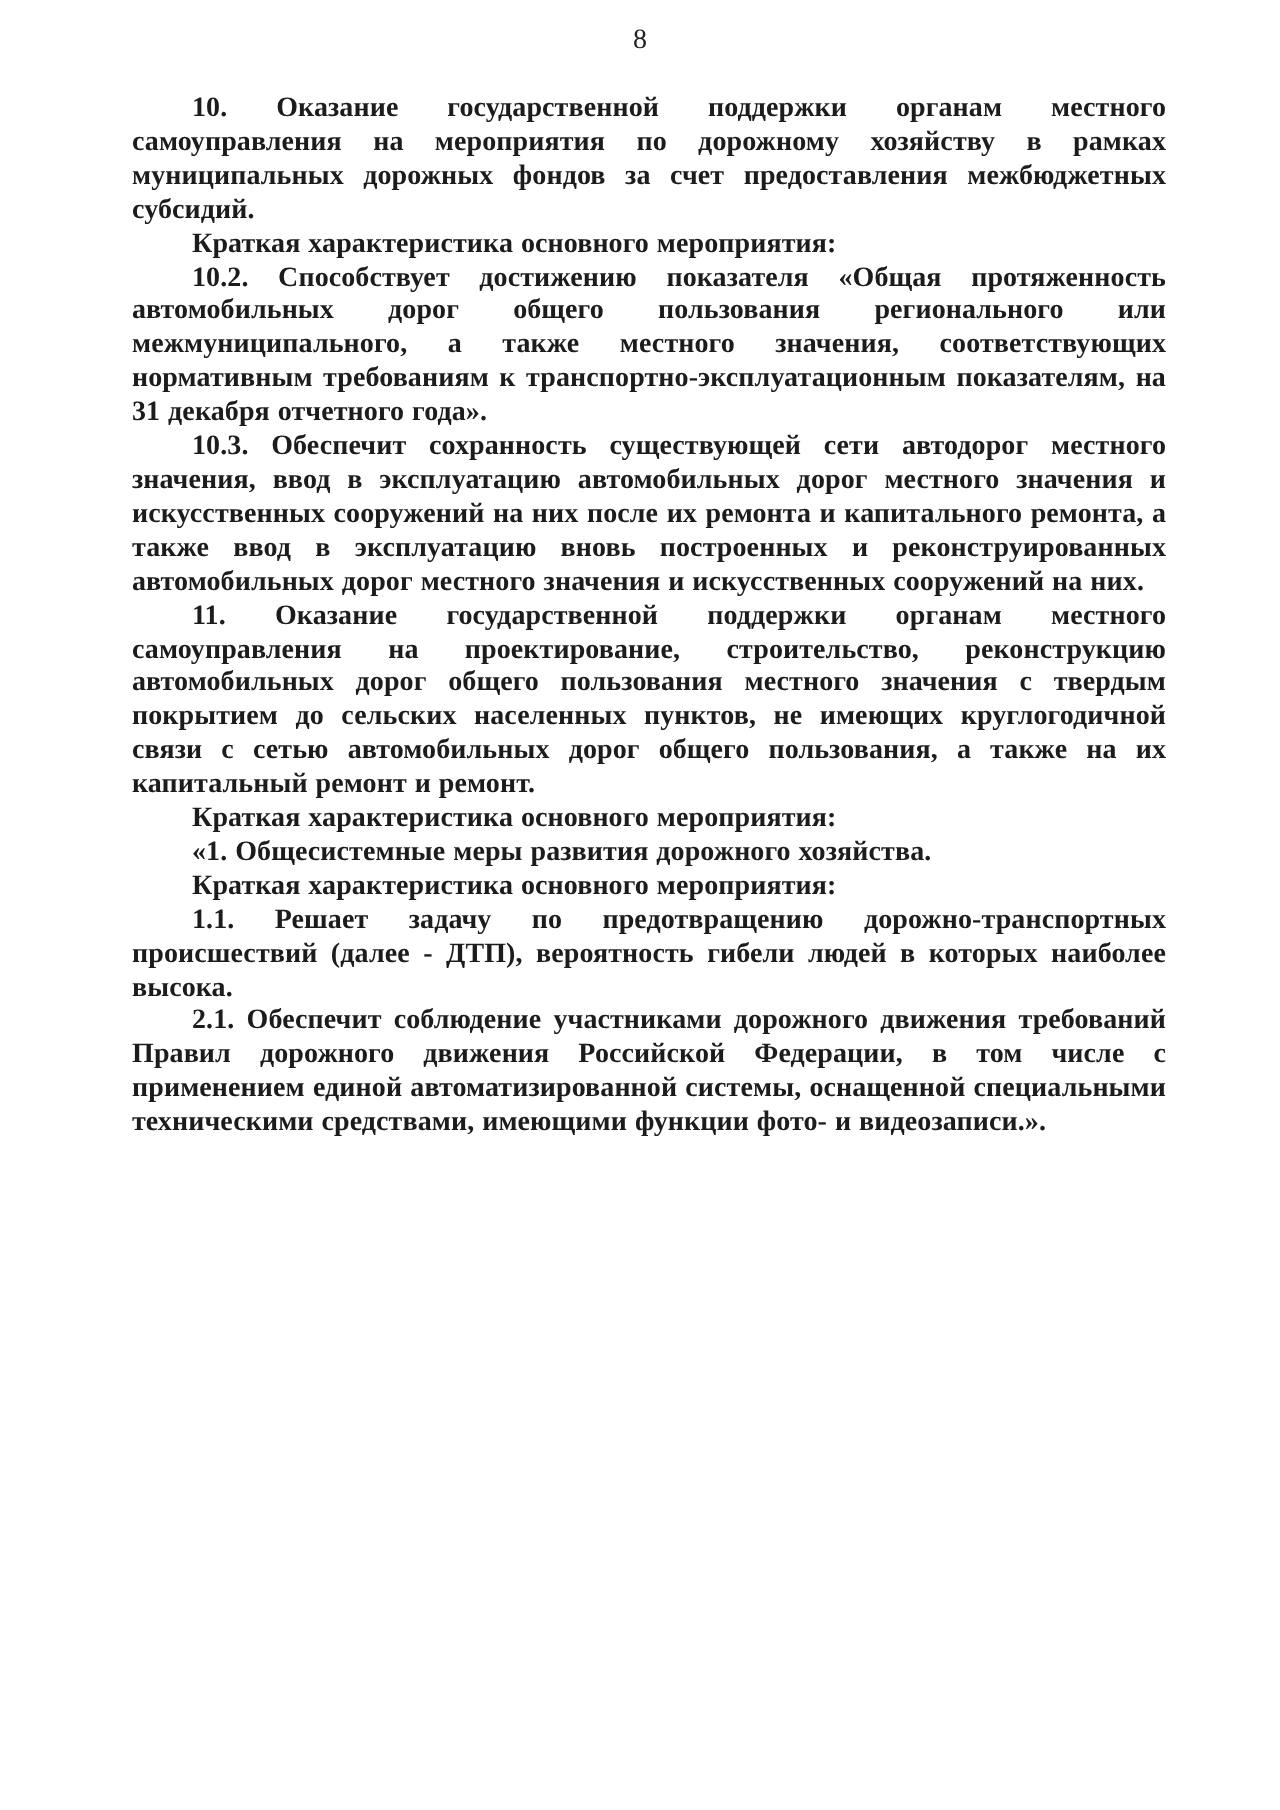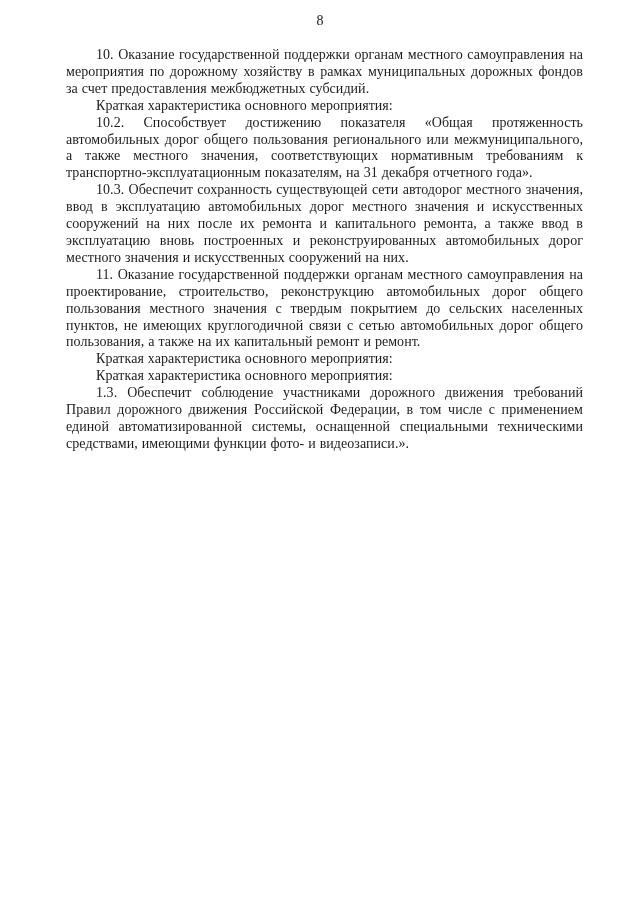--- a/index.html
+++ b/index.html
@@ -33,30 +33,33 @@
   }
   .content p {
     margin: 0;
     padding: 0;
     font-size: 14px;
     line-height: 16.9px;
     text-align: justify;
     text-indent: 30px;
     letter-spacing: 0.05px;
     word-spacing: 0.4px;
+    font-weight: bold;
   }
 </style>
 </head>
 <body>
 
 <div class="page">
   <div class="page-number">8</div>
   <div class="content">
       <p>10. Оказание государственной поддержки органам местного самоуправления на мероприятия по дорожному хозяйству в рамках муниципальных дорожных фондов за счет предоставления межбюджетных субсидий.</p>
       <p>Краткая характеристика основного мероприятия:</p>
       <p>10.2. Способствует достижению показателя «Общая протяженность автомобильных дорог общего пользования регионального или межмуниципального, а также местного значения, соответствующих нормативным требованиям к транспортно-эксплуатационным показателям, на 31 декабря отчетного года».</p>
       <p>10.3. Обеспечит сохранность существующей сети автодорог местного значения, ввод в эксплуатацию автомобильных дорог местного значения и искусственных сооружений на них после их ремонта и капитального ремонта, а также ввод в эксплуатацию вновь построенных и реконструированных автомобильных дорог местного значения и искусственных сооружений на них.</p>
       <p>11. Оказание государственной поддержки органам местного самоуправления на проектирование, строительство, реконструкцию автомобильных дорог общего пользования местного значения с твердым покрытием до сельских населенных пунктов, не имеющих круглогодичной связи с сетью автомобильных дорог общего пользования, а также на их капитальный ремонт и ремонт.</p>
       <p>Краткая характеристика основного мероприятия:</p>
+      <p>«1. Общесистемные меры развития дорожного хозяйства.</p>
       <p>Краткая характеристика основного мероприятия:</p>
-      <p>1.3. Обеспечит соблюдение участниками дорожного движения требований Правил дорожного движения Российской Федерации, в том числе с применением единой автоматизированной системы, оснащенной специальными техническими средствами, имеющими функции фото- и видеозаписи.».</p>
+      <p>1.1. Решает задачу по предотвращению дорожно-транспортных происшествий (далее - ДТП), вероятность гибели людей в которых наиболее высока.</p>
+      <p>2.1. Обеспечит соблюдение участниками дорожного движения требований Правил дорожного движения Российской Федерации, в том числе с применением единой автоматизированной системы, оснащенной специальными техническими средствами, имеющими функции фото- и видеозаписи.».</p>
     </div>
 </div>
 
 </body></html>

